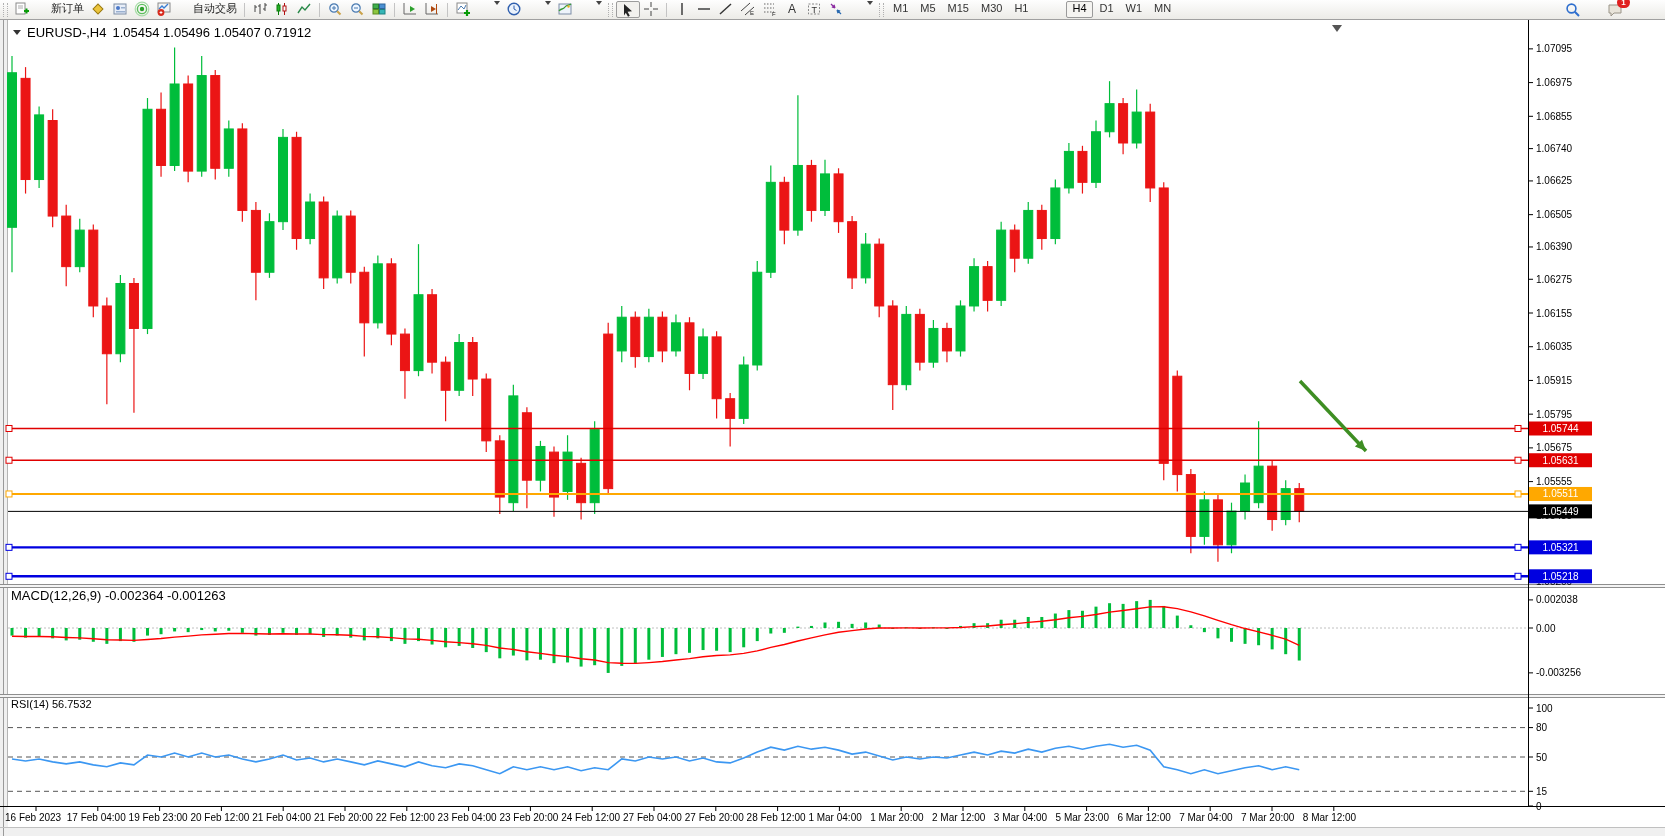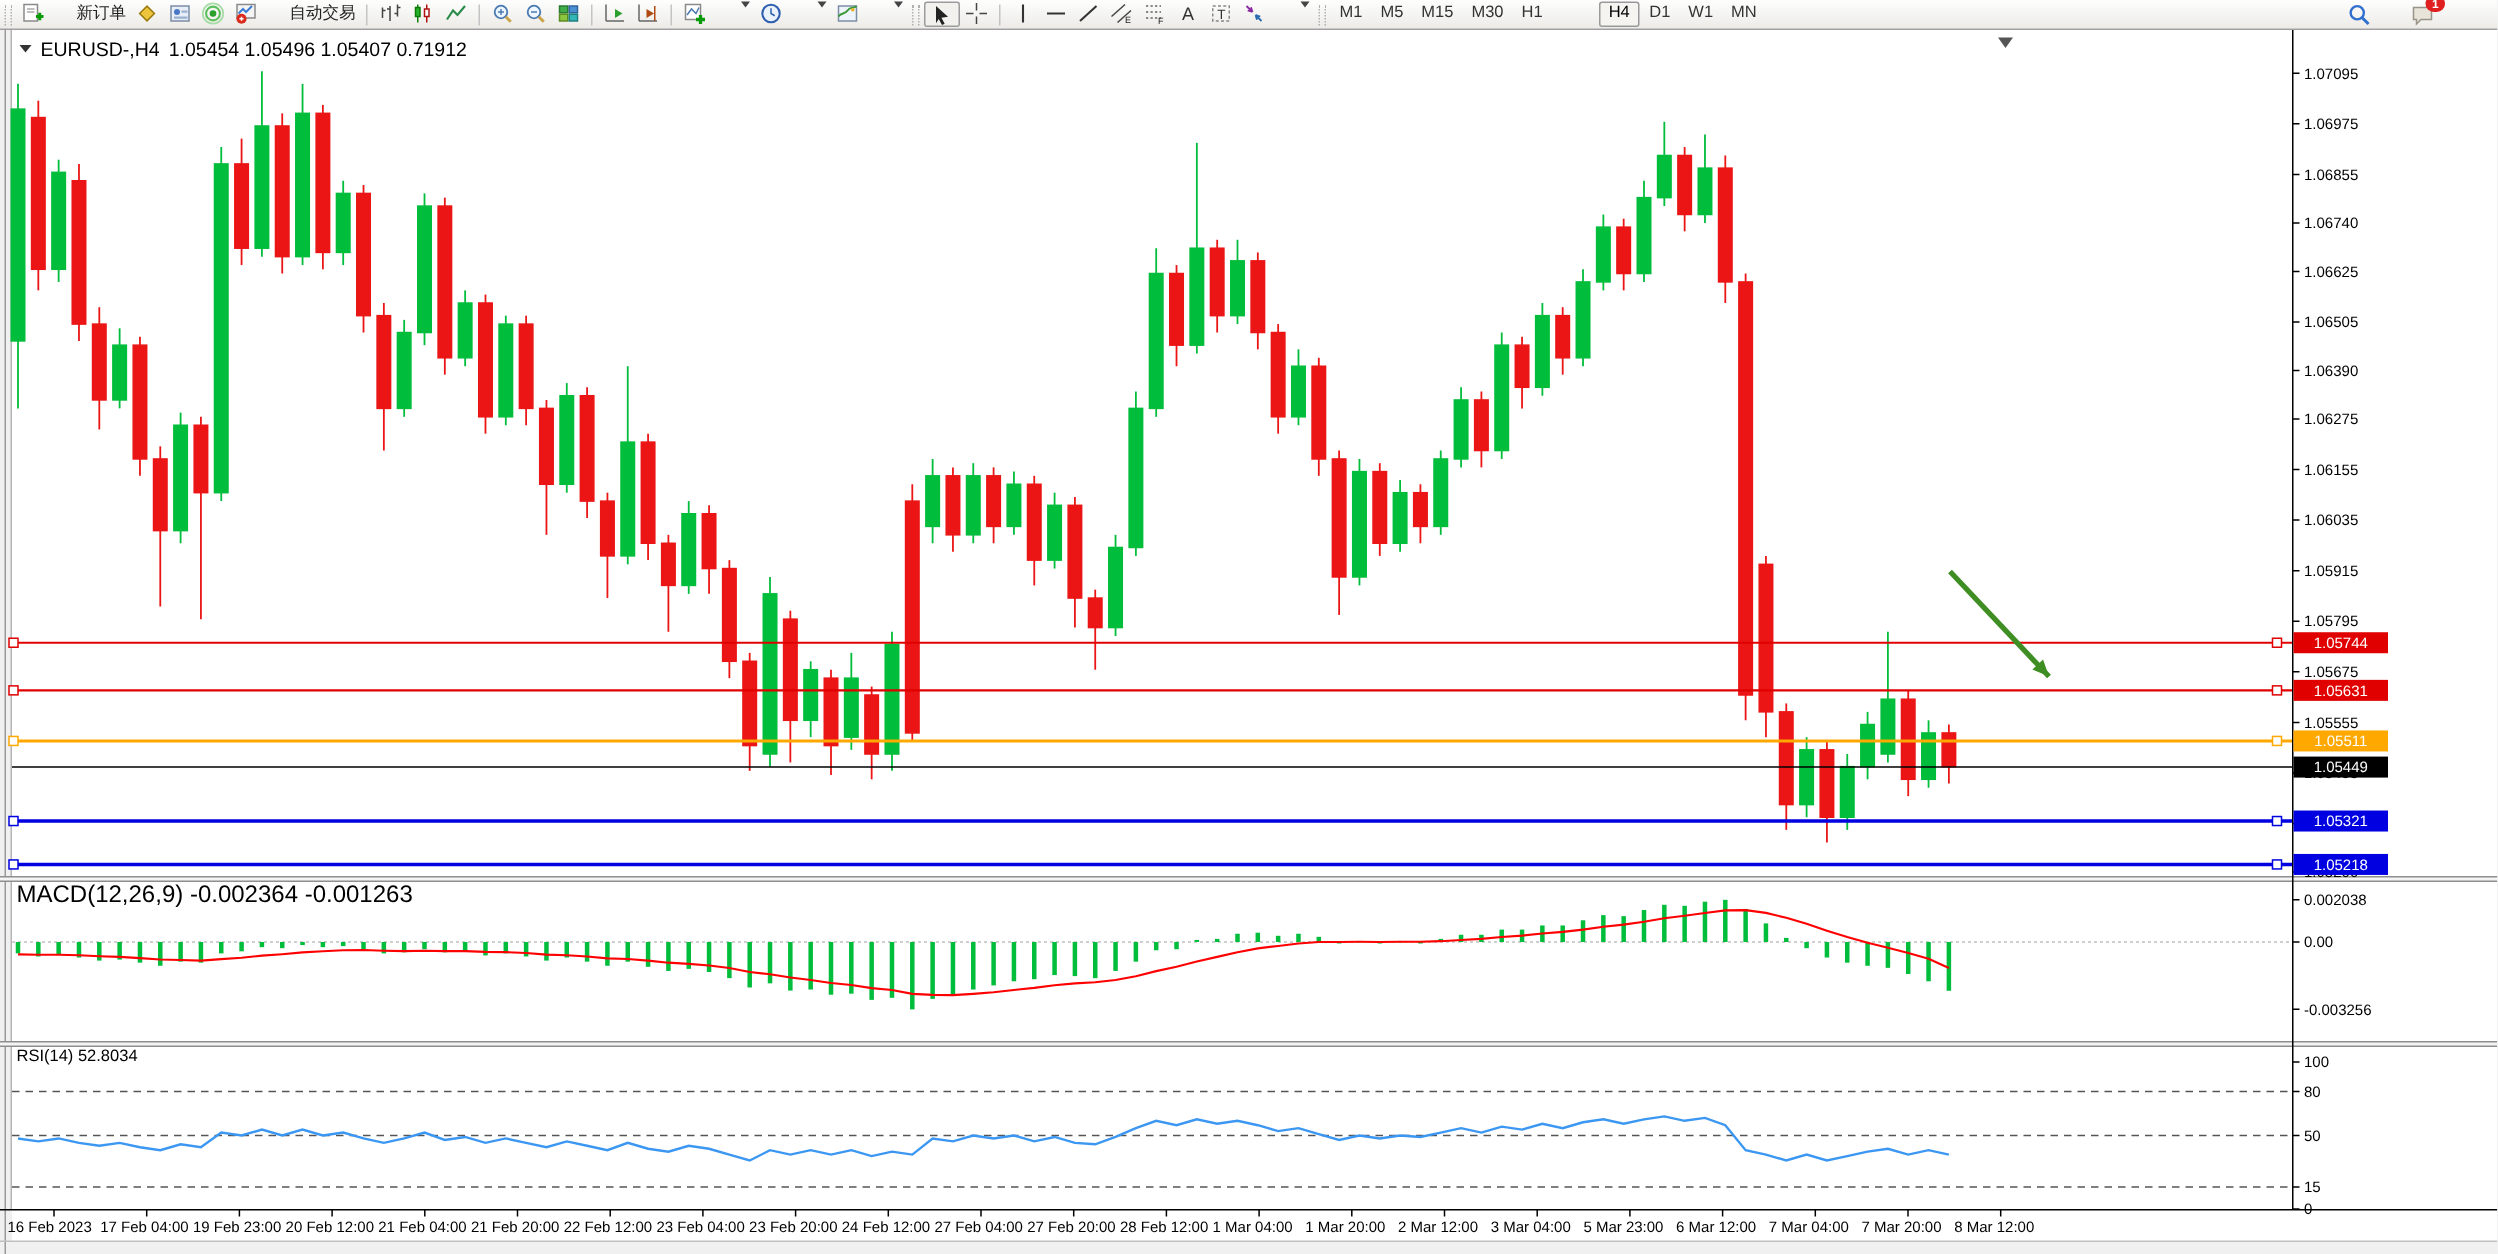--- a/index.html
+++ b/index.html
@@ -20,21 +20,21 @@
   .tf-btn.active{border:1px solid #9a9a9a;background:#f5f4f1;border-radius:2px;line-height:13px;color:#000;margin-left:32px;}
   .tb-right{margin-left:auto;display:flex;align-items:center;gap:26px;padding-right:42px;}
   .chat-wrap{position:relative;}
   .badge{position:absolute;top:-5px;right:-7px;min-width:11px;height:11px;border-radius:6px;
     background:#e02020;color:#fff;font-size:8px;font-weight:bold;text-align:center;line-height:11px;padding:0 1px;}
   
   .overlay{position:absolute;z-index:3;color:#000;}
   .chart-title{top:25px;left:13px;font-size:13px;display:flex;align-items:center;gap:6px;}
   .tri-down{width:0;height:0;border-left:4px solid transparent;border-right:4px solid transparent;
     border-top:5px solid #333;}
-  .macd-title{top:588px;left:11px;font-size:16px;}
+  .macd-title{top:588px;left:11px;font-size:13px;}
   .rsi-title{top:698px;left:11px;font-size:11px;}
   svg text{font-family:"Liberation Sans", sans-serif;}
   #chart-svg{position:absolute;top:0;left:0;z-index:1;}
 </style>
 </head>
 <body>
 
 <div class="app">
 
   <div class="toolbar">
@@ -697,14 +697,14 @@
       <line x1="1333.8" y1="806" x2="1333.8" y2="811" stroke="#000"></line>
       <text x="1302.8" y="821" font-size="10" fill="#000">8 Mar 12:00</text>
     </svg>
 
   <div class="overlay chart-title">
     <span class="tri-down"></span>
     <span>EURUSD-,H4</span>
     <span>1.05454 1.05496 1.05407 0.71912</span>
   </div>
   <div class="overlay macd-title">MACD(12,26,9) -0.002364 -0.001263</div>
-  <div class="overlay rsi-title">RSI(14) 52.8034</div>
+  <div class="overlay rsi-title">RSI(14) 56.7532</div>
 </div>
 
 </body></html>

